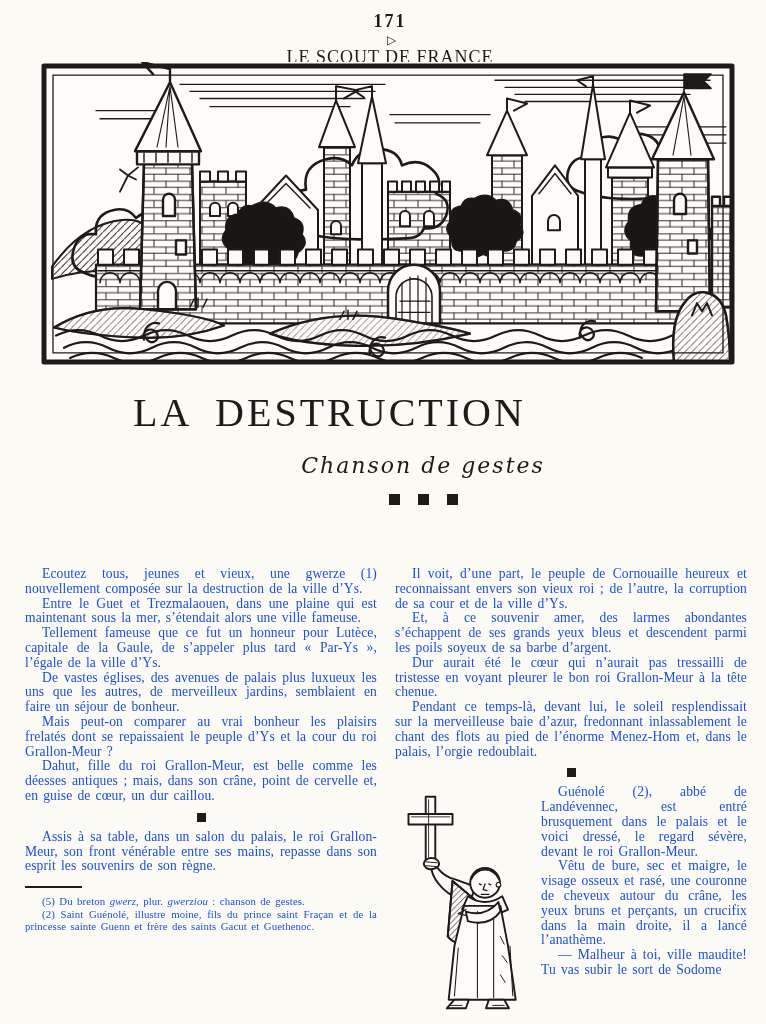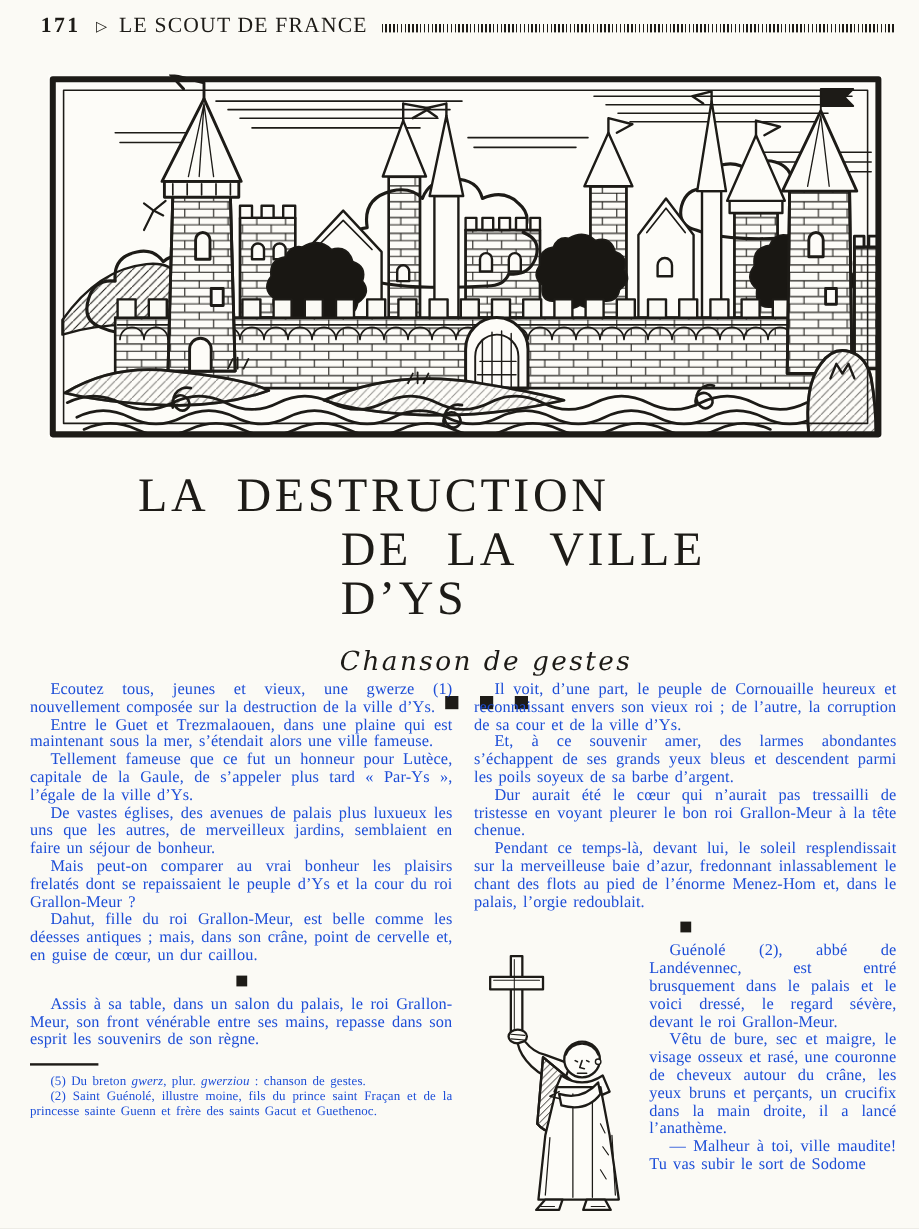--- a/index.html
+++ b/index.html
@@ -2,31 +2,31 @@
 <html lang="fr"><head>
 <meta charset="utf-8">
 <style>
   html,body{margin:0;padding:0;background:#d8d5cd;}
   .page{
     position:relative;width:766px;height:1024px;margin:0 auto;
     background:#fbfaf5;color:#1d1b17;overflow:hidden;
     font-family:"Liberation Serif",serif;
   }
   
-  .mast{position:absolute;top:11px;left:34px;right:20px;display:flex;align-items:center;}
+  .mast{position:absolute;top:11px;left:34px;right:20px;display:flex;align-items:center;flex-direction:column;}
   .pnum{font-size:18px;font-weight:700;letter-spacing:2px;}
   .tri{font-family:"DejaVu Sans",sans-serif;font-size:12px;margin:1px 10px 0 13px;}
   .mtitle{font-size:18px;font-weight:400;letter-spacing:1px;white-space:nowrap;}
   .drule{flex:1;height:7px;margin-left:12px;margin-top:3px;
     background:repeating-linear-gradient(90deg,#1d1b17 0 1.2px,transparent 1.2px 3.2px);}
   
   .city-wrap{position:absolute;left:40px;top:62px;width:696px;height:304px;}
   .city-wrap svg{width:100%;height:100%;display:block;}
   
-  .title-block{position:absolute;left:0;top:392px;width:672px;}
+  .title-block{position:absolute;left:0;top:392px;width:672px;padding-left:18px;}
   .t1{margin-left:115px;font-size:40px;letter-spacing:3px;word-spacing:12px;line-height:1.04;}
   .t2{margin-left:284px;font-size:40px;letter-spacing:3px;word-spacing:16px;line-height:1.04;margin-top:3px;}
   .sub{margin-left:45px;width:720px;text-align:center;font-style:italic;
        font-family:"DejaVu Serif",serif;font-size:22px;letter-spacing:2px;margin-top:19px;}
   .orn{margin-left:45px;width:720px;display:flex;justify-content:center;gap:18px;margin-top:16px;}
   .orn i{width:11px;height:11px;background:#1d1b17;display:block;}
   
   .columns{position:absolute;left:25px;top:567px;width:722px;display:flex;gap:18px;}
   .col{width:352px;font-size:13.6px;line-height:14.8px;text-align:justify;
        letter-spacing:.1px;word-spacing:1.6px;color:#1d4ed8;}
@@ -257,21 +257,20 @@
 
       <g fill="none" stroke="#1d1b17">
         <rect x="4" y="4" width="688" height="292" stroke-width="5"></rect>
         <rect x="13" y="13" width="670" height="274" stroke-width="1.3"></rect>
       </g>
     </svg>
   </div>
 
   <div class="title-block">
     <div class="t1">LA DESTRUCTION</div>
-    <div class="t2">DE LA VILLE D’YS</div>
     <div class="sub">Chanson de gestes</div>
     <div class="orn">
       <i></i>
         <i></i>
         <i></i>
     </div>
   </div>
 
   <div class="columns">
 

